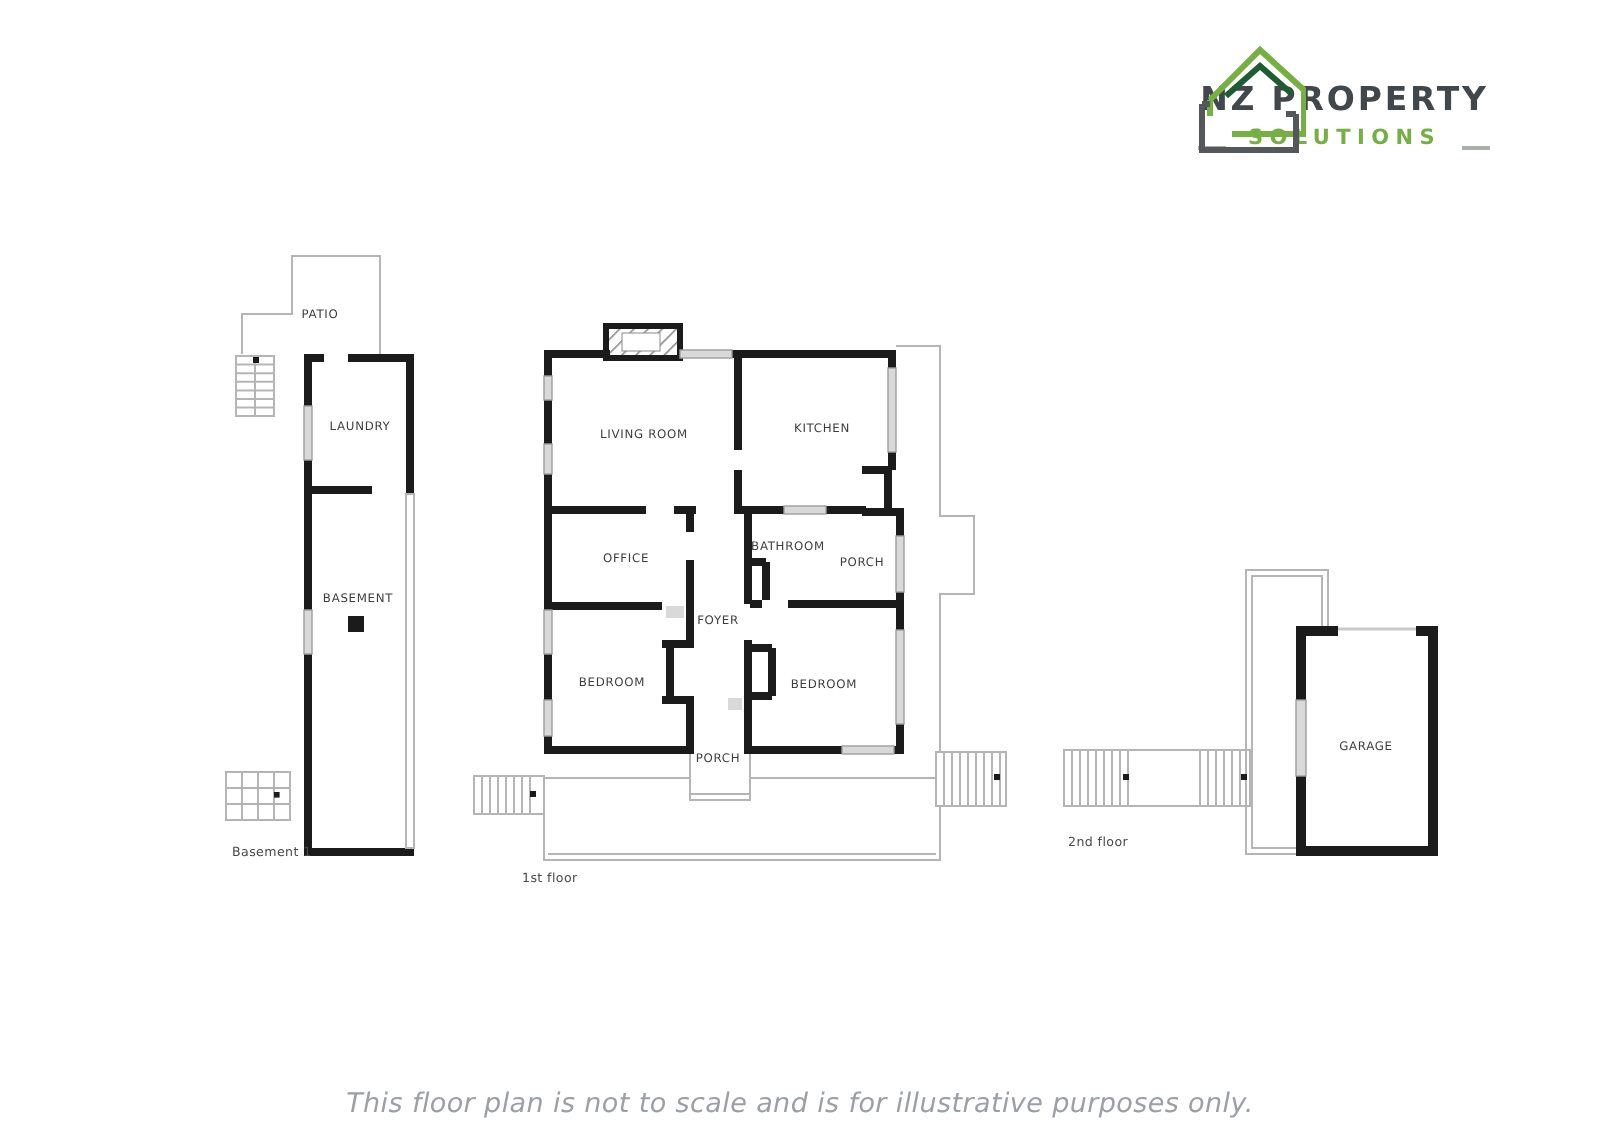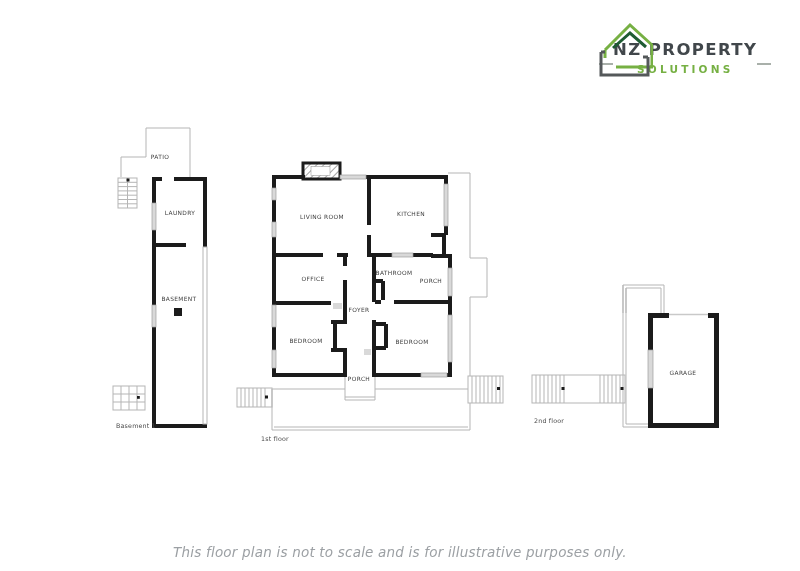--- a/index.html
+++ b/index.html
@@ -2,21 +2,21 @@
 <html><head>
 <meta charset="utf-8">
 <style>
   html,body{margin:0;padding:0;}
   body{width:800px;height:571px;background:#ffffff;position:relative;overflow:hidden;
        font-family:"DejaVu Sans","Liberation Sans",sans-serif;}
   .logo{position:absolute;left:599px;top:19px;display:flex;gap:7px;}
   .logo-icon{flex:0 0 auto;}
   .logo-text{margin-top:21px;display:flex;flex-direction:column;align-items:center;}
   .logo-title{font-size:16.5px;font-weight:700;color:#41474b;letter-spacing:1.4px;white-space:nowrap;}
-  .logo-subrow{display:flex;align-items:flex-start;gap:24px;margin-top:4px;}
+  .logo-subrow{display:flex;align-items:flex-end;gap:11px;margin-top:4px;}
   .logo-dash{width:14px;height:2px;background:#a9b0aa;}
   .logo-subtitle{font-size:10.5px;font-weight:600;color:#76b043;letter-spacing:3.2px;white-space:nowrap;}
   svg{position:absolute;left:0;top:0;}
   .wall{stroke:#1b1b1b;stroke-width:4;fill:none;stroke-linecap:butt;}
   .wall5{stroke:#1b1b1b;stroke-width:5;fill:none;stroke-linecap:butt;}
   .wall3{stroke:#1b1b1b;stroke-width:3;fill:url(#hatch);}
   .thin{stroke:#b5b5b5;stroke-width:1;fill:none;}
   .thin2{stroke:#c9c9c9;stroke-width:1.4;fill:none;}
   .winbar{fill:#d9d9d9;stroke:#9e9e9e;stroke-width:0.7;}
   .windbl{fill:#ffffff;stroke:#b5b5b5;stroke-width:1;}

